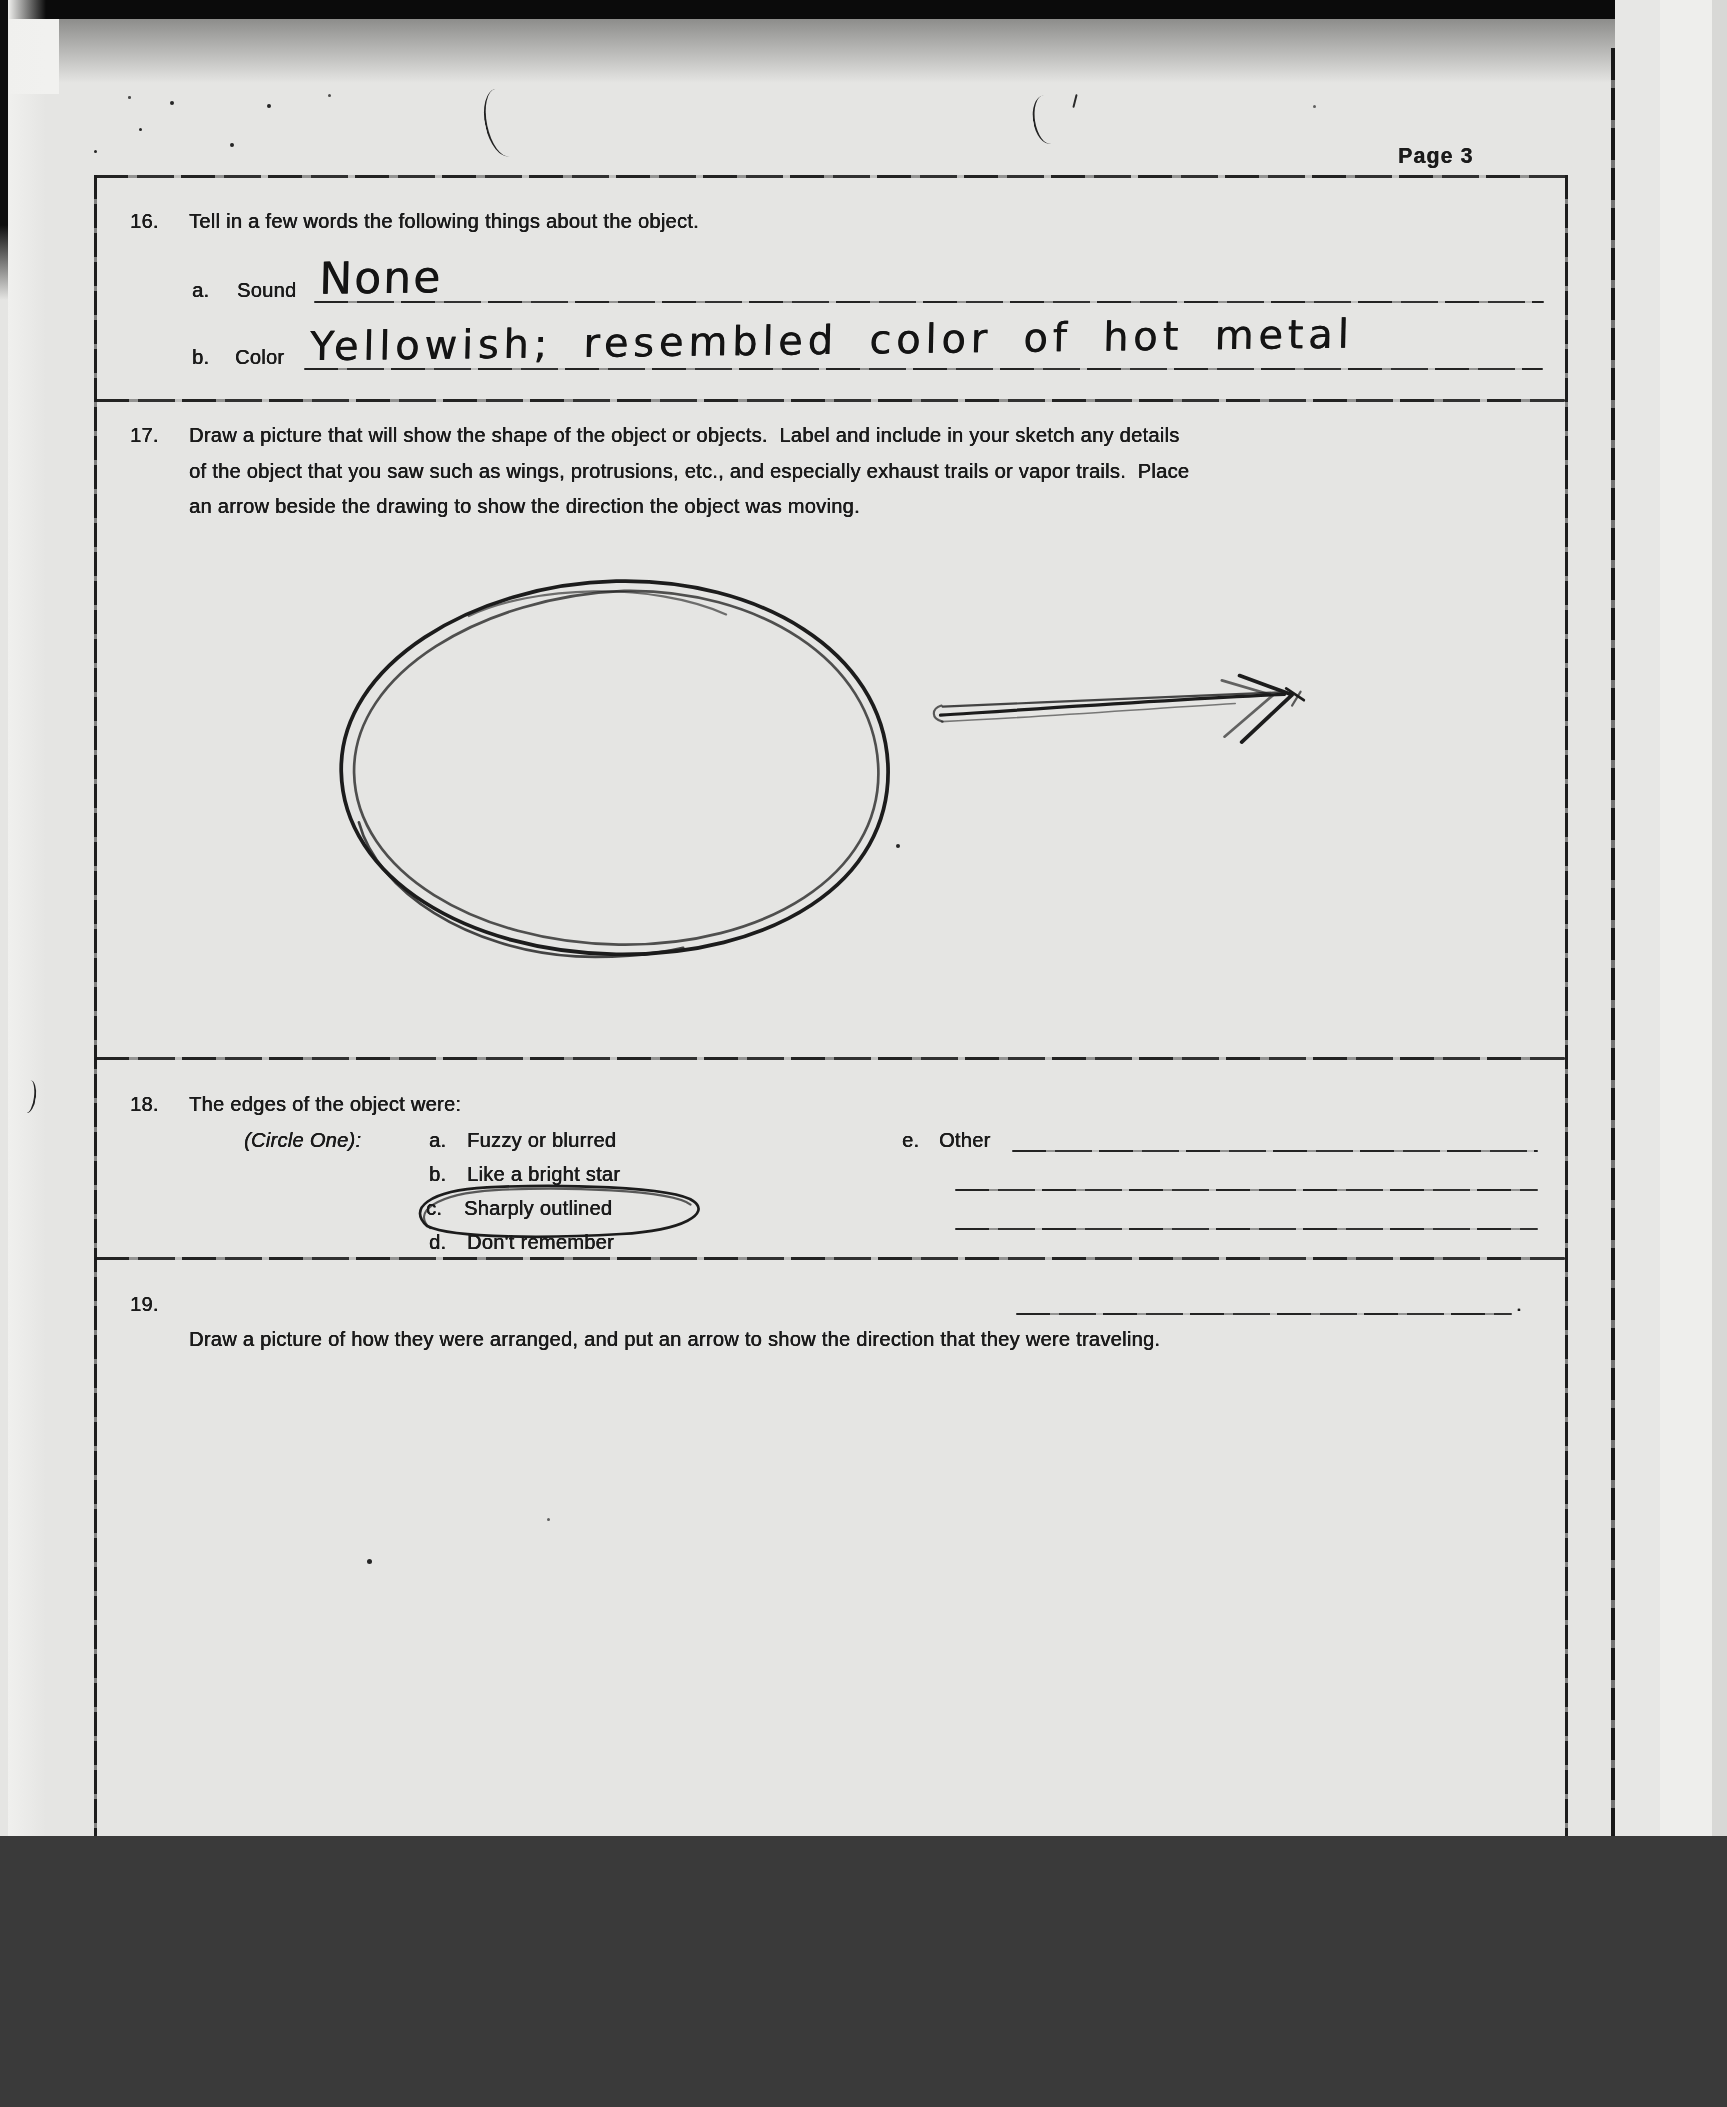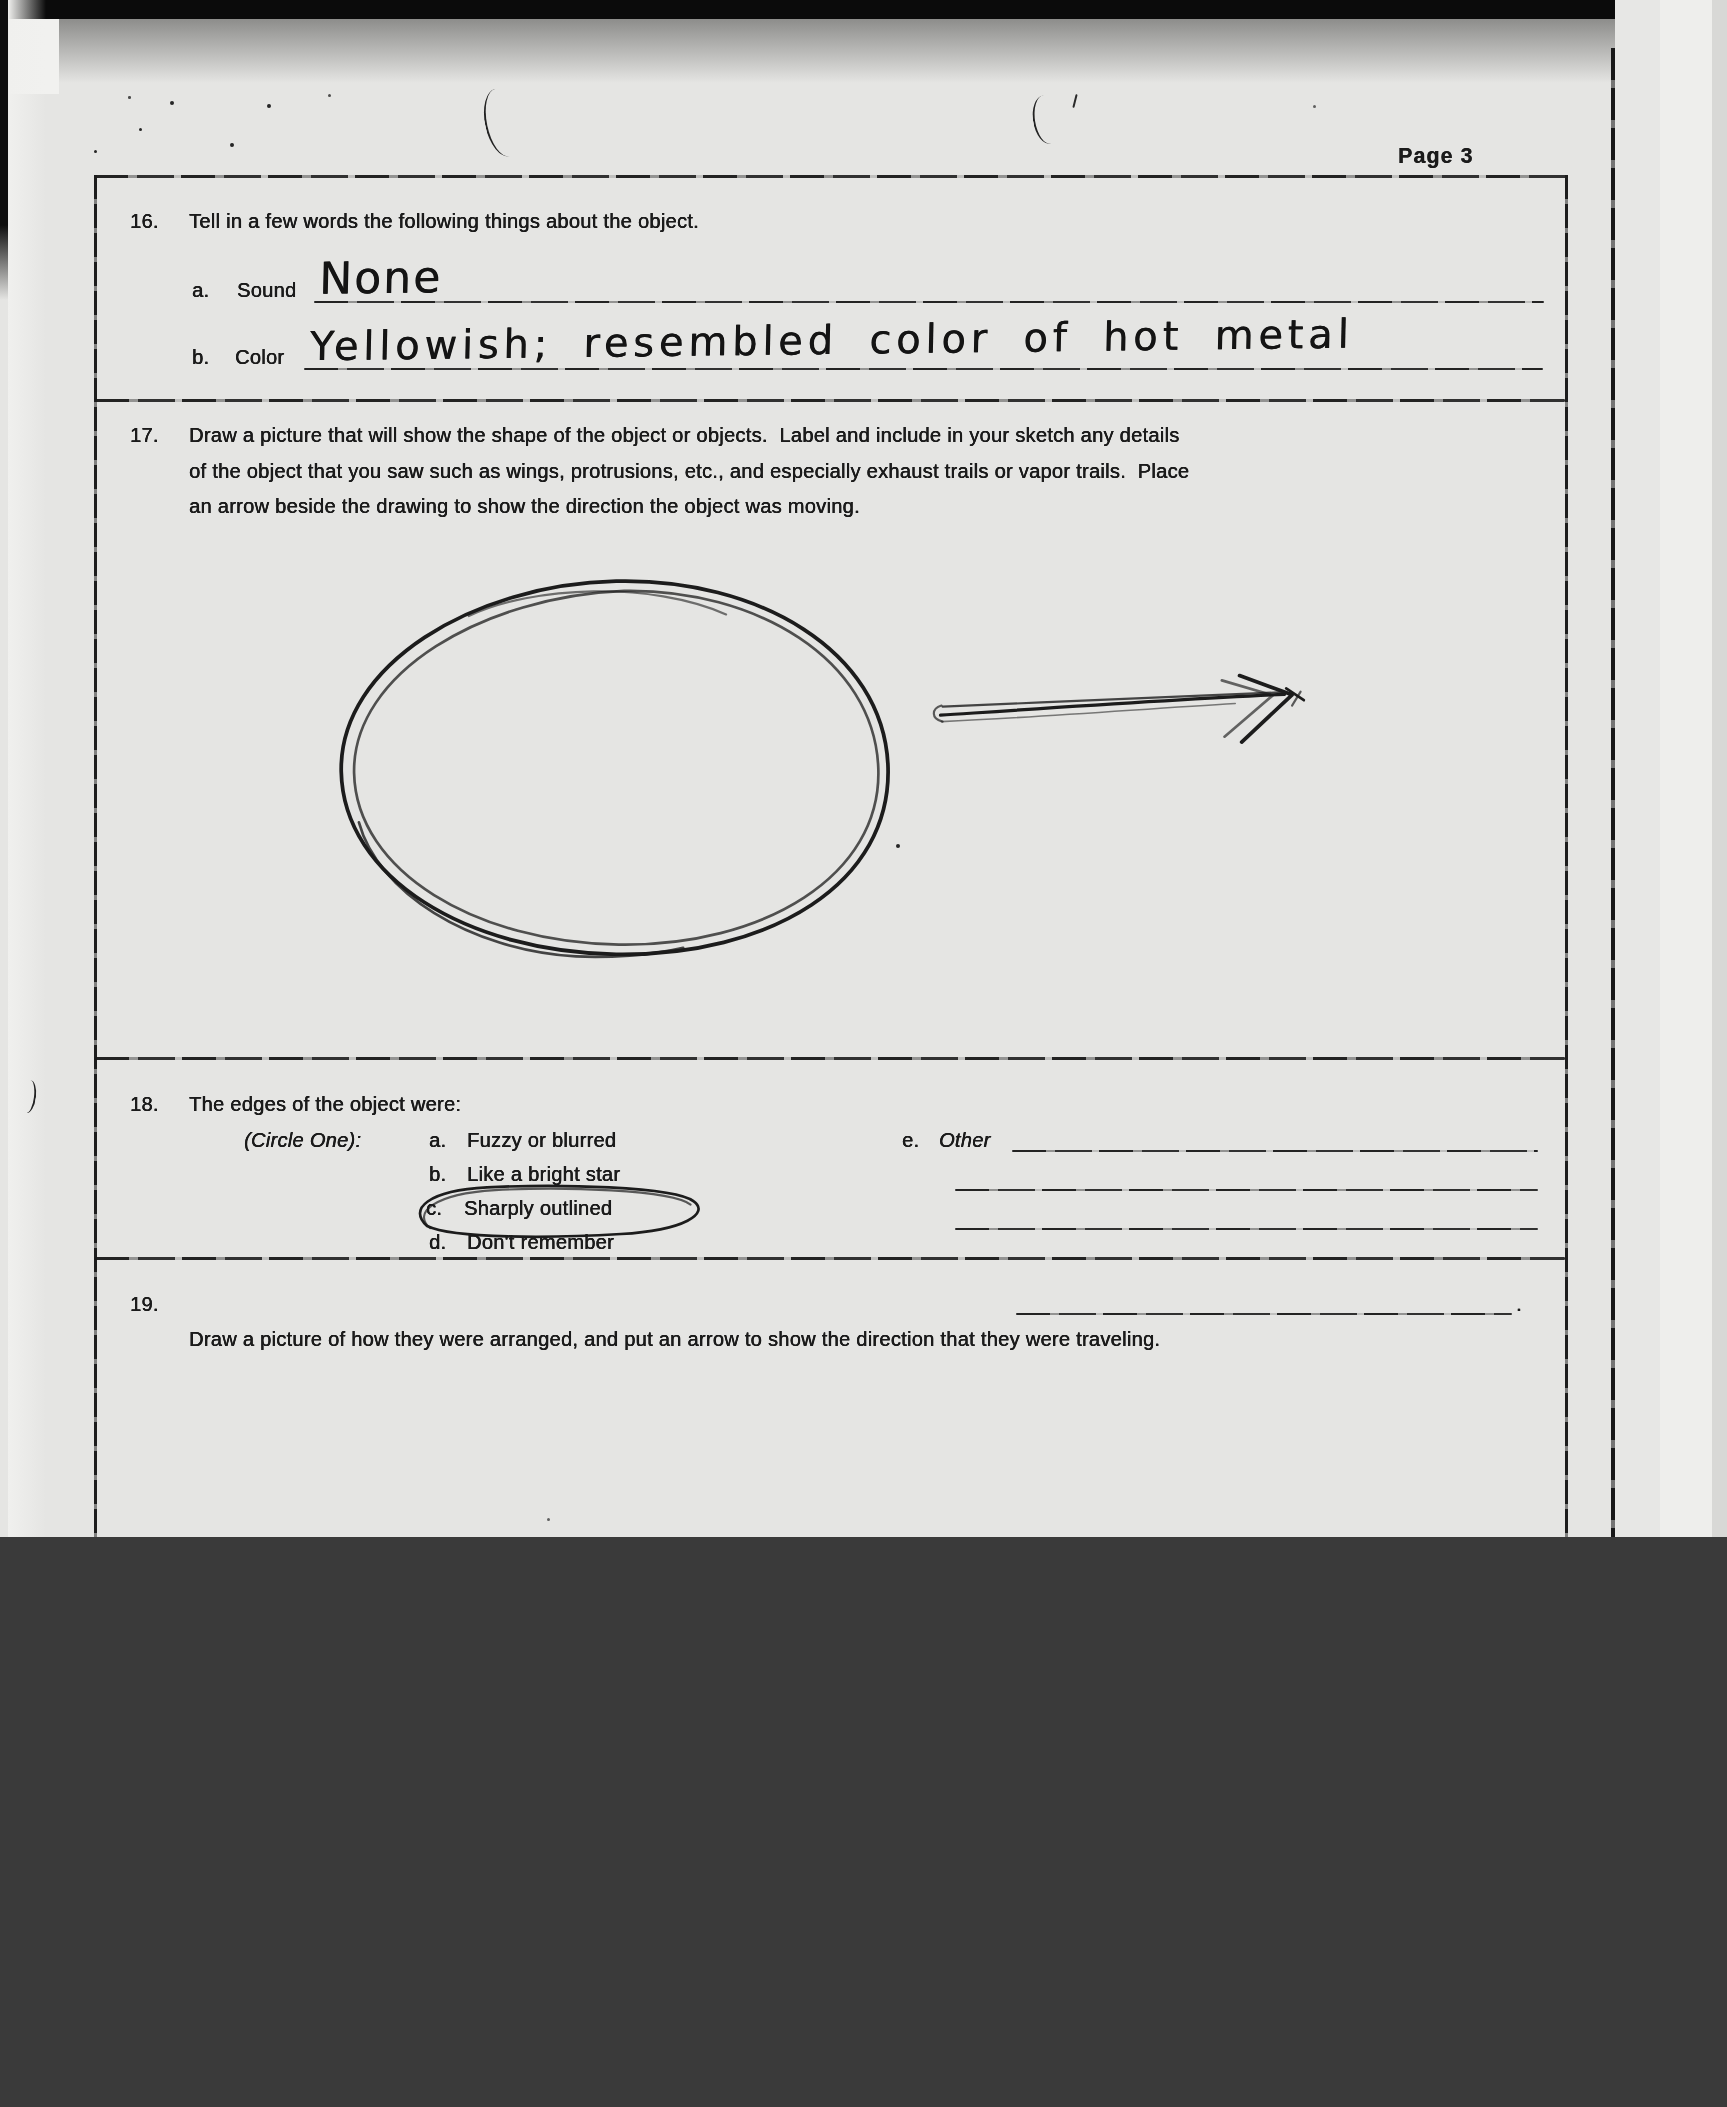--- a/index.html
+++ b/index.html
@@ -1,17 +1,17 @@
 <!DOCTYPE html>
 <html style="font-size:8.6px"><head>
 <meta charset="utf-8">
 <style>
   html,body { margin:0; padding:0; background:#3a3a3a; }
   .page {
-    position:relative; width:1728px; height:1537px;
+    position:relative; width:1728px; height:1836px;
     background:#e5e5e3; overflow:hidden;
     font-family:"Liberation Sans", sans-serif; color:#1b1b1b;
   }
   
   .scan-top-black   { position:absolute; left:0; top:0; width:1728px; height:19.3px; background:#0b0b0b; }
   .scan-top-gray    { position:absolute; left:0; top:19.3px; width:1728px; height:64px;
                       background:linear-gradient(180deg,#8d8d8b 0%,#bdbdbb 55%,rgba(229,229,227,0) 100%); }
   .scan-topleft-light{ position:absolute; left:0; top:19.3px; width:59px; height:75px; background:#f1f1ef; }
   .scan-left-black  { position:absolute; left:0; top:0; width:8.6px; height:300px;
                       background:linear-gradient(180deg,#0e0e0e 75%,rgba(14,14,14,0) 100%); }
@@ -144,21 +144,21 @@
 
   <svg class="sketch" style="left:396px; top:1181px;" width="316" height="60" viewBox="0 0 590 112">
     <path d="M 58 84 C 22 52 60 18 170 12 C 300 5 520 10 556 38 C 586 60 540 92 420 99 C 290 107 108 108 58 84 Z" stroke-width="5"></path>
     <path d="M 64 88 C 30 60 70 24 185 17 C 310 10 515 16 550 44" stroke-width="4" opacity="0.7"></path>
   </svg>
 
   <div class="t" style="left:429px; top:1231px;">d.</div>
   <div class="t" style="left:467px; top:1231px;">Don't remember</div>
 
   <div class="t" style="left:902px; top:1129px;">e.</div>
-  <div class="t" style="left:939px; top:1129px;font-style:italic;">Other</div>
+  <div class="t" style="left:939px; top:1129px;">Other</div>
   <div class="hand" style="left:1018px; top:1123px; font-size:32px;"></div>
   <div class="rule thin" style="left:1012px; top:1150px; width:526px;"></div>
   <div class="rule thin" style="left:955px; top:1189px; width:583px;"></div>
   <div class="rule thin" style="left:955px; top:1228px; width:583px;"></div>
 
   <div class="t" style="left:130px; top:1293px;">19.</div>
   <div class="hand" style="left:1029px; top:1284px; font-size:32px;"></div>
   <div class="rule thin" style="left:1016px; top:1313px; width:496px;"></div>
   <div class="t" style="left:1516px; top:1293px;">.</div>
   <div class="t" style="left:189px; top:1328px;">Draw a picture of how they were arranged, and put an arrow to show the direction that they were traveling.</div>

